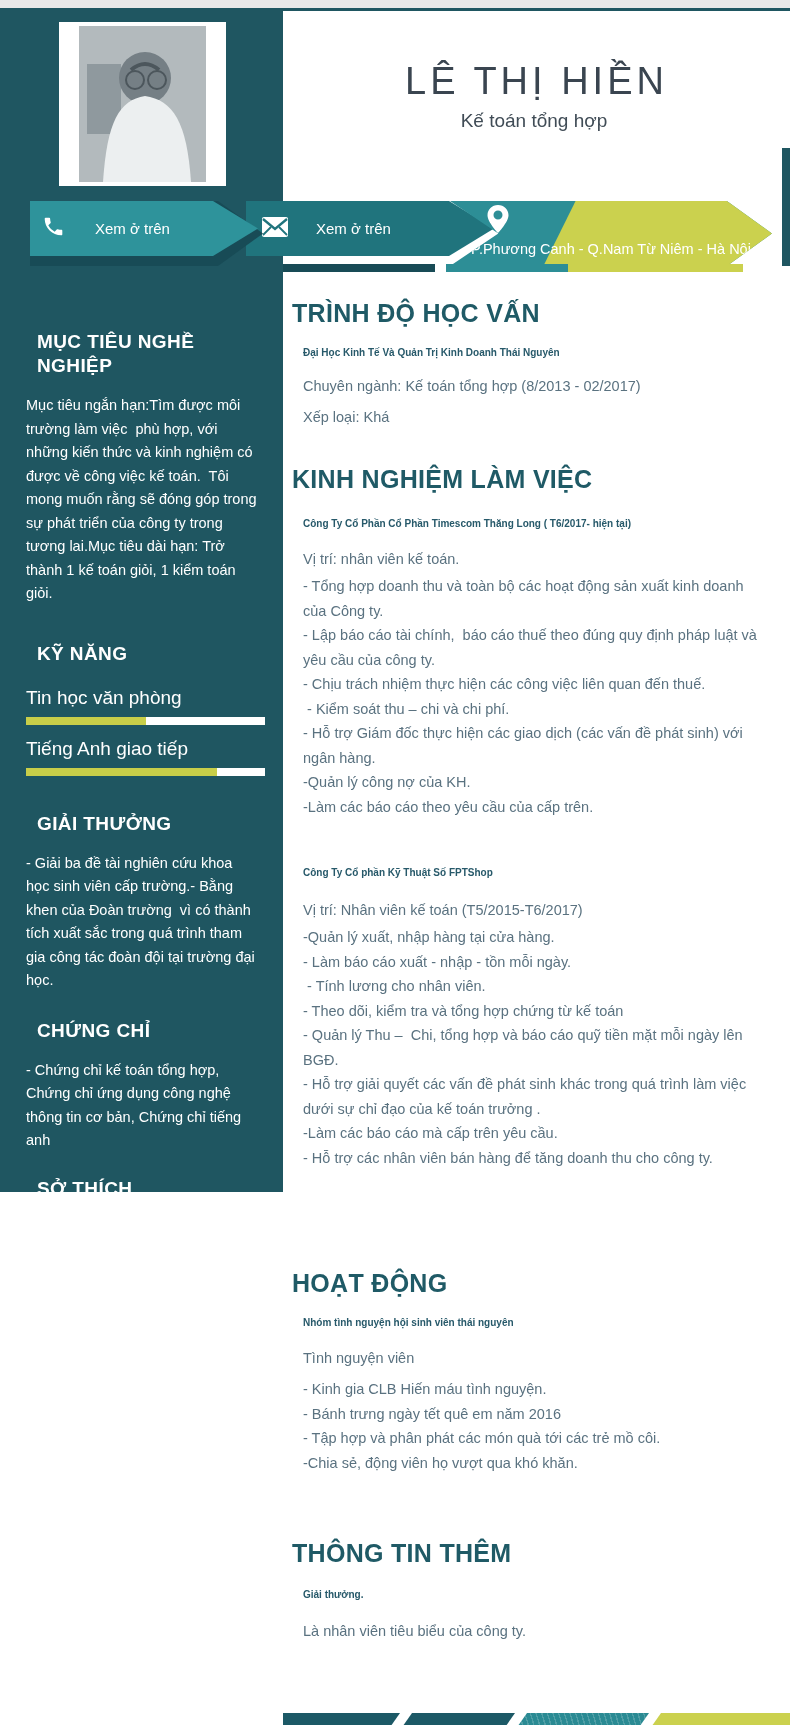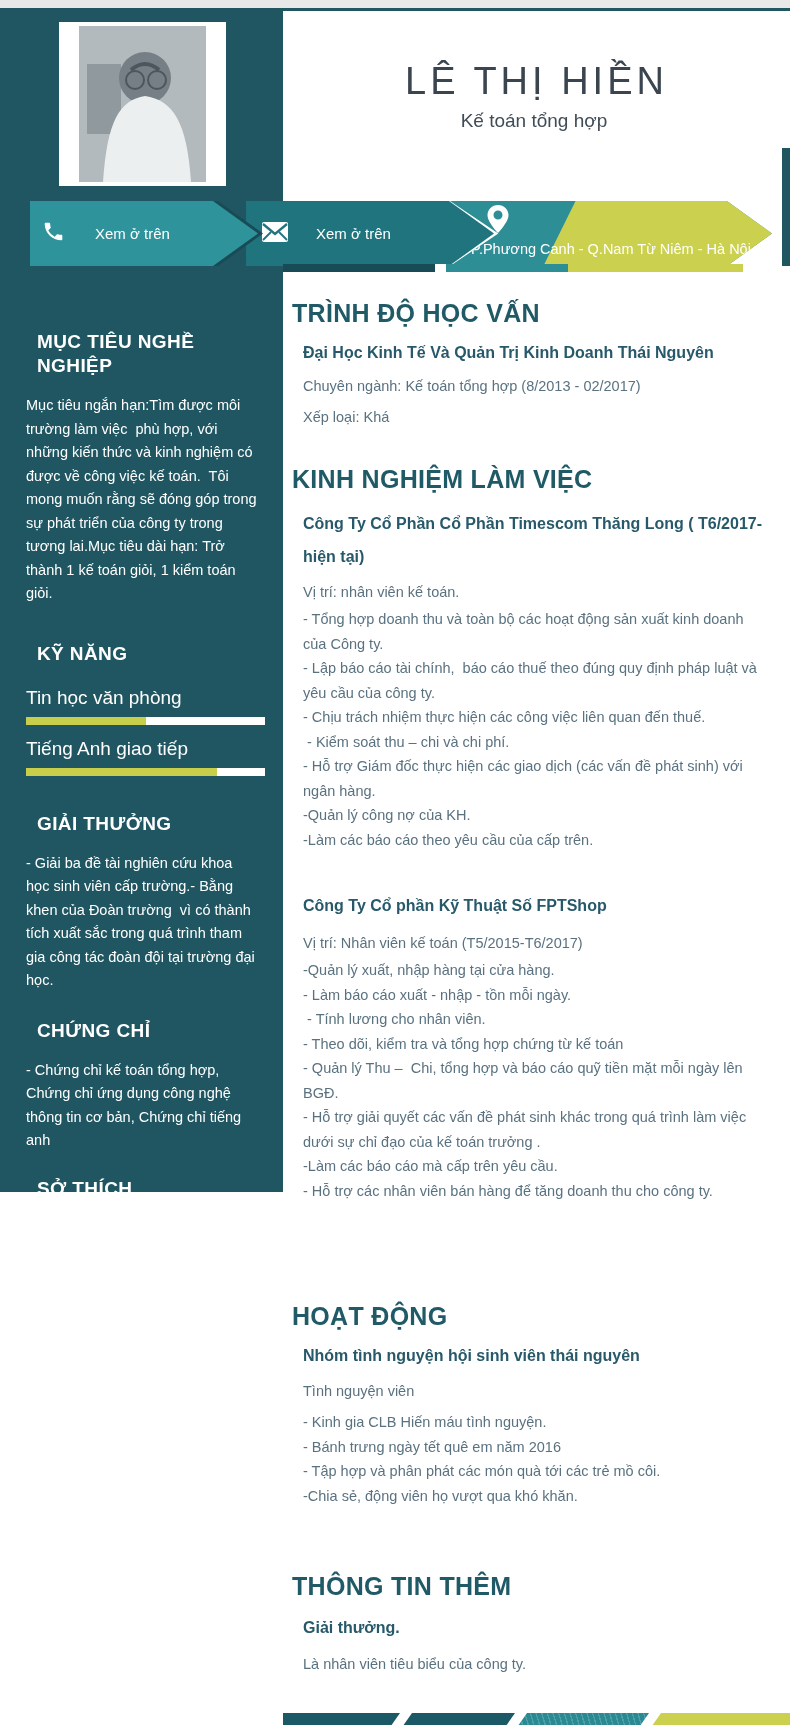--- a/index.html
+++ b/index.html
@@ -16,21 +16,21 @@
   .photo-frame{position:absolute;left:59px;top:14px;width:167px;height:164px;background:#ffffff;
     display:flex;align-items:center;justify-content:center;}
   .photo{width:127px;height:156px;background:#b3babd;position:relative;overflow:hidden;}
   
   .header-name{position:absolute;left:283px;top:52px;width:507px;text-align:center;
     font-size:38px;color:#3A4550;letter-spacing:4px;font-weight:500;}
   .header-title{position:absolute;left:283px;top:102px;width:502px;text-align:center;
     font-size:19px;color:#404C56;}
   
   .band{position:absolute;left:0;top:193px;width:790px;height:65px;}
-  .banner{position:absolute;top:0;height:65px;display:flex;align-items:center;}
+  .banner{position:absolute;top:0;height:55px;display:flex;align-items:center;}
   .arrow-clip{clip-path:polygon(0 0,calc(100% - 45px) 0,100% 50%,calc(100% - 45px) 100%,0 100%);}
   .b2{left:246px;width:232px;background:#20747D;padding-left:16px;gap:28px;}
   .b1-shadow{position:absolute;left:30px;top:0;width:233px;height:65px;background:#184B56;}
   .b1{left:30px;width:216px;background:#2E939B;padding-left:12px;gap:30px;}
   .band-label{color:#ffffff;font-size:15px;white-space:nowrap;}
   .b3{position:absolute;left:450px;top:0;width:322px;height:65px;background:#2D8E96;
     clip-path:polygon(0 0,86% 0,100% 50%,86% 100%,0 100%,15% 50%);}
   .b3-yellow{position:absolute;left:0;top:0;width:100%;height:100%;background:#CBD14E;
     clip-path:polygon(39% 0,100% 0,100% 100%,29% 100%);}
   .b3-pin{position:absolute;left:36px;top:3px;}
@@ -42,21 +42,21 @@
   .side-content{position:absolute;left:26px;top:322px;width:232px;color:#ffffff;}
   .side-h{font-size:19px;font-weight:bold;padding-left:11px;letter-spacing:.4px;line-height:24px;margin:0;}
   .side-text{font-size:14.5px;line-height:23.5px;margin:16px 0 0 0;white-space:pre-wrap;}
   .mt36{margin-top:36px;}.mt26{margin-top:26px;}.mt24{margin-top:24px;}
   .skill-label{font-size:19px;margin-top:22px;line-height:20px;}
   .skill-bar{width:239px;height:8px;background:#ffffff;margin-top:9px;}
   .skill-fill{height:100%;background:#C8CE49;}
   
   .main-content{position:absolute;left:292px;top:292px;width:478px;color:#5A7280;font-size:14.5px;}
   .main-h{color:#1F5A66;font-size:25px;font-weight:bold;letter-spacing:.3px;line-height:26px;margin:0;}
-  .sub-h{color:#27596A;font-weight:bold;font-size:16px;padding-left:11px;line-height:33px;margin:0;}
+  .sub-h{color:#27596A;font-weight:bold;font-size:10px;padding-left:11px;line-height:33px;margin:0;}
   .sub-h.tight{line-height:22px;}
   .body-line{padding-left:11px;line-height:22px;white-space:pre-wrap;}
   .duties{margin-top:4px;}
   .duty-item,.act-item{padding-left:11px;line-height:24.5px;white-space:pre-wrap;}
   .m16{margin-top:16px;}.m15{margin-top:15px;}.m14{margin-top:14px;}.m13{margin-top:13px;}
   .m11{margin-top:11px;}.m9{margin-top:9px;}.m8{margin-top:8px;}
   .m38{margin-top:38px;}.m43{margin-top:43px;}.m100{margin-top:100px;}.m65{margin-top:65px;}.m18{margin-top:18px;}
   
   .footer{position:absolute;left:283px;bottom:0;width:507px;height:20px;overflow:hidden;background:#ffffff;}
   .fseg{position:absolute;top:0;height:20px;transform:skewX(-35deg);}

